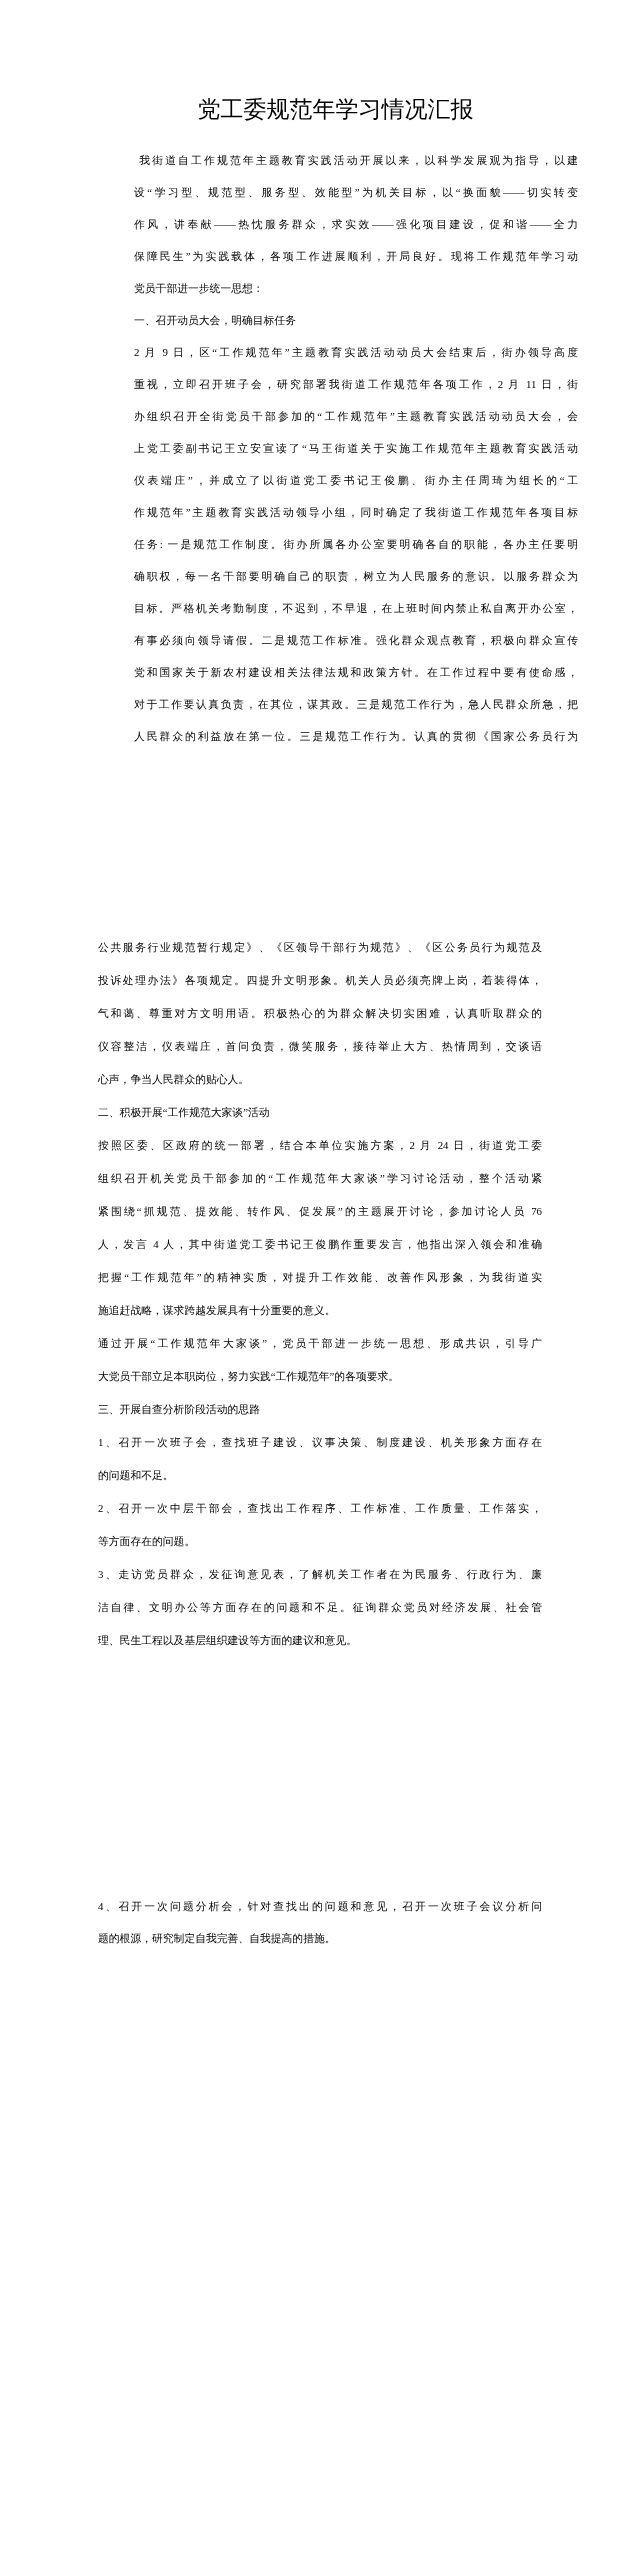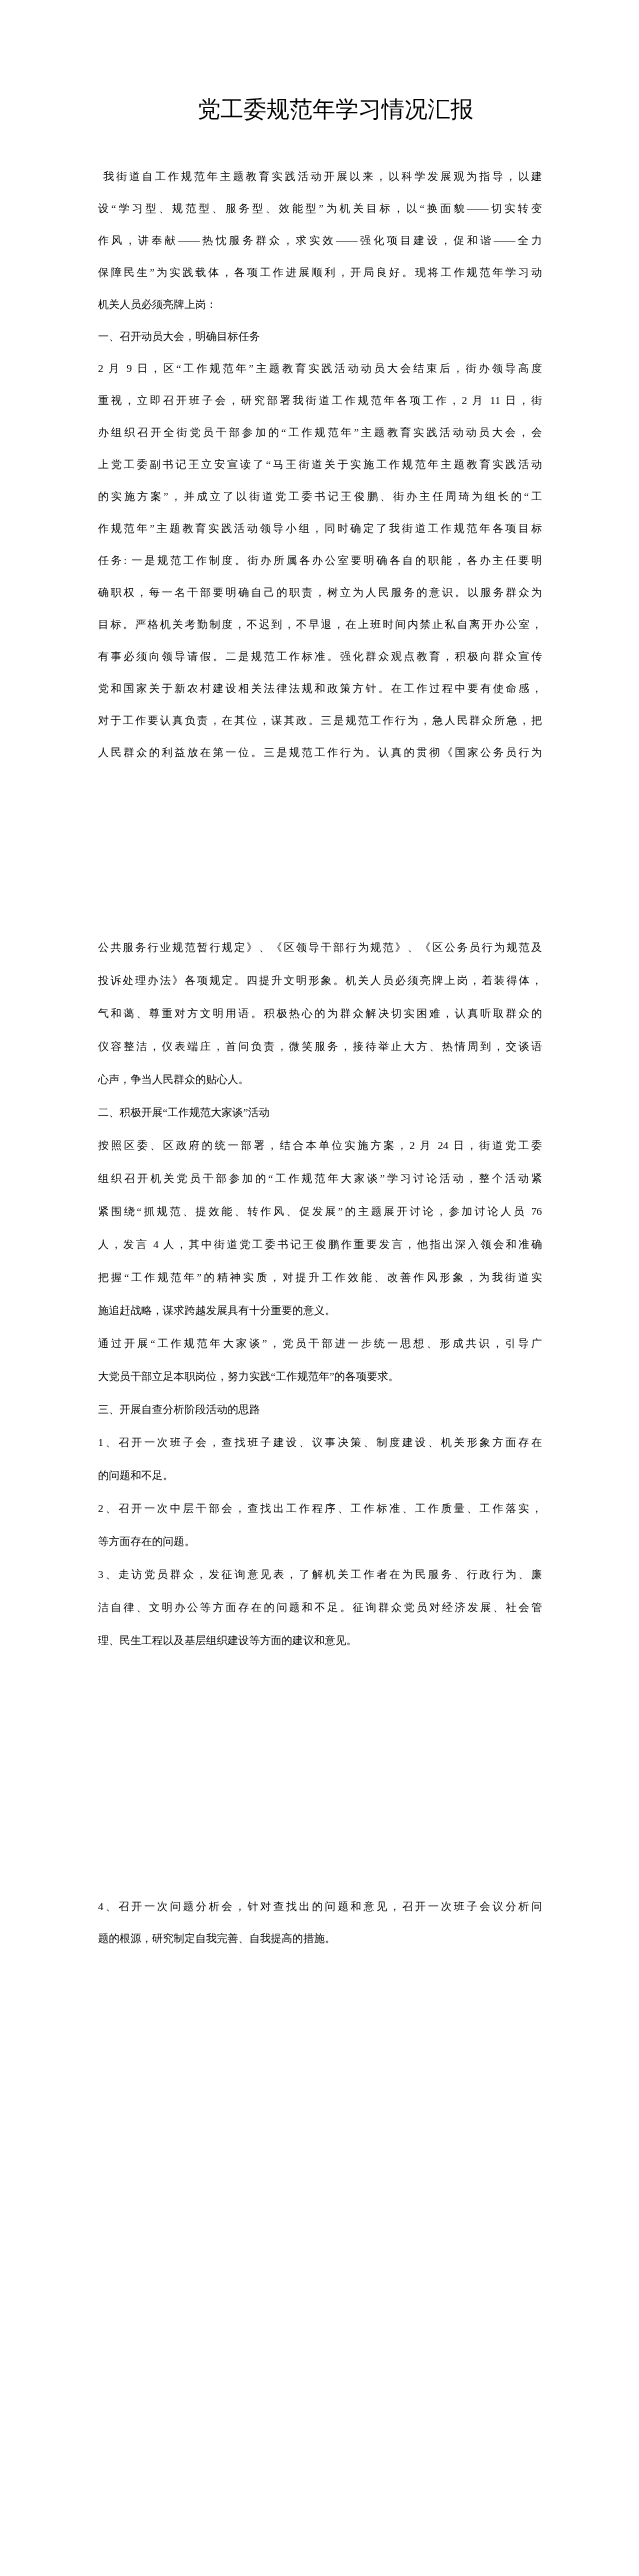--- a/index.html
+++ b/index.html
@@ -37,42 +37,42 @@
   .pageblock .line {
     text-align: justify;
     text-align-last: justify;
   }
   .pageblock .line.end {
     text-align-last: left;
   }
   .pageblock .line.ind {
     text-indent: 5.2px;
   }
-  .p1 { top: 160px;  line-height: 32px; }
+  .p1 { top: 144px;  line-height: 32px; margin-left: 36px; }
   .p2 { top: 931px; line-height: 33px; }
   .p3 { top: 1890px; line-height: 32px; }
 </style>
 </head>
 <body>
 
 <div class="doc">
   <h1 class="title">党工委规范年学习情况汇报</h1>
 
   <div class="pageblock p1">
       <div class="line ind">我街道自工作规范年主题教育实践活动开展以来，以科学发展观为指导，以建</div>
       <div class="line">设“学习型、规范型、服务型、效能型”为机关目标，以“换面貌——切实转变</div>
       <div class="line">作风，讲奉献——热忱服务群众，求实效——强化项目建设，促和谐——全力</div>
       <div class="line">保障民生”为实践载体，各项工作进展顺利，开局良好。现将工作规范年学习动</div>
-      <div class="line end">机关人员必须亮牌上岗：</div>
+      <div class="line end">党员干部进一步统一思想：</div>
       <div class="line end">一、召开动员大会，明确目标任务</div>
       <div class="line">2 月 9 日，区“工作规范年”主题教育实践活动动员大会结束后，街办领导高度</div>
       <div class="line">重视，立即召开班子会，研究部署我街道工作规范年各项工作，2 月 11 日，街</div>
       <div class="line">办组织召开全街党员干部参加的“工作规范年”主题教育实践活动动员大会，会</div>
       <div class="line">上党工委副书记王立安宣读了“马王街道关于实施工作规范年主题教育实践活动</div>
-      <div class="line">的实施方案”，并成立了以街道党工委书记王俊鹏、街办主任周琦为组长的“工</div>
+      <div class="line">仪表端庄”，并成立了以街道党工委书记王俊鹏、街办主任周琦为组长的“工</div>
       <div class="line">作规范年”主题教育实践活动领导小组，同时确定了我街道工作规范年各项目标</div>
       <div class="line">任务: 一是规范工作制度。街办所属各办公室要明确各自的职能，各办主任要明</div>
       <div class="line">确职权，每一名干部要明确自己的职责，树立为人民服务的意识。以服务群众为</div>
       <div class="line">目标。严格机关考勤制度，不迟到，不早退，在上班时间内禁止私自离开办公室，</div>
       <div class="line">有事必须向领导请假。二是规范工作标准。强化群众观点教育，积极向群众宣传</div>
       <div class="line">党和国家关于新农村建设相关法律法规和政策方针。在工作过程中要有使命感，</div>
       <div class="line">对于工作要认真负责，在其位，谋其政。三是规范工作行为，急人民群众所急，把</div>
       <div class="line">人民群众的利益放在第一位。三是规范工作行为。认真的贯彻《国家公务员行为</div>
     </div>
 

